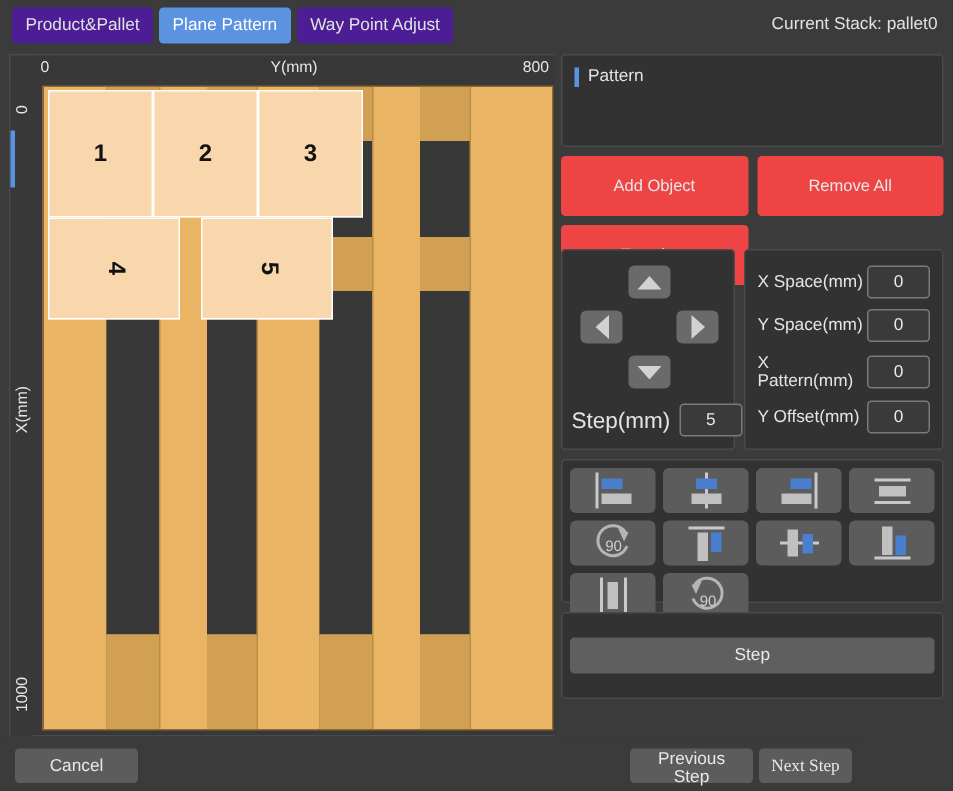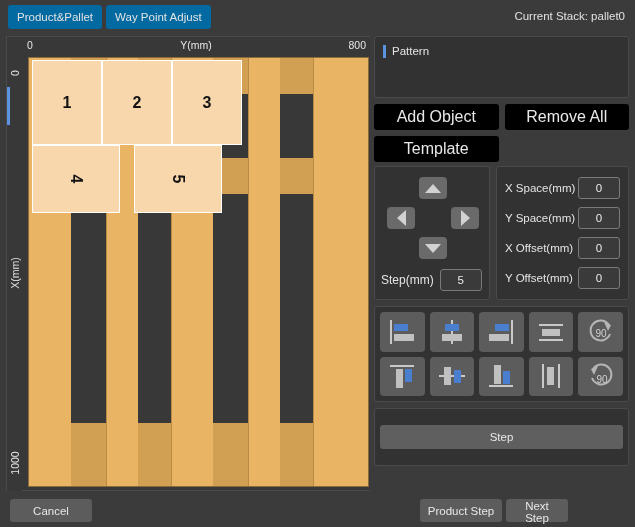--- a/index.html
+++ b/index.html
@@ -36,21 +36,21 @@
     align-items: center;
     gap: 4px;
     padding-left: 8px;
   }
   .tab {
     height: 24px;
     padding: 0 9px;
     display: flex;
     align-items: center;
     justify-content: center;
-    background: #0369a1;
+    background: #4c1d95;
     color: #e2e2e2;
     font-size: 11.5px;
     border-radius: 3px;
     white-space: nowrap;
     cursor: pointer;
     user-select: none;
   }
   .tab.active {
     background: #5b93e0;
     color: #ffffff;
@@ -261,26 +261,26 @@
   }
   .obj-buttons {
     position: absolute;
     left: 0; top: 68px;
     width: 255px;
     display: grid;
     grid-template-columns: 1fr 1fr;
     gap: 6px;
   }
   .wbtn {
-    height: 26px;
-    background: #000000;
+    height: 40px;
+    background: #ef4444;
     border: none;
     border-radius: 3px;
     color: #e8e8e8;
-    font-size: 16px;
+    font-size: 11px;
     cursor: pointer;
     font-family: inherit;
     display: flex;
     align-items: center;
     justify-content: center;
   }
 
   .mid-row {
     position: absolute;
     left: 0; top: 130px;
@@ -312,21 +312,21 @@
   .ab-down  { left: 44px; top: 70px; }
   .ab-left  { left: 12px; top: 40px; }
   .ab-right { left: 76px; top: 40px; }
   .step-row {
     position: absolute;
     left: 6px; bottom: 8px;
     display: flex;
     align-items: center;
     gap: 6px;
   }
-  .step-row .lab { font-size: 12px; color: #e4e4e4; text-align: center; }
+  .step-row .lab { font-size: 15px; color: #e4e4e4; text-align: center; }
   .numinput {
     width: 42px; height: 22px;
     background: #3a3a3a;
     border: 1px solid #7a7a7a;
     border-radius: 3px;
     color: #eaeaea;
     font-size: 11.5px;
     font-family: inherit;
     text-align: center;
     box-sizing: border-box;
@@ -345,21 +345,21 @@
     justify-content: space-between;
   }
   .field .lab { font-size: 11.5px; color: #e4e4e4; }
 
   .align-group {
     position: absolute;
     left: 0; top: 270px;
     width: 255px; height: 96px;
     padding: 5px;
     display: grid;
-    grid-template-columns: repeat(5, 1fr);
+    grid-template-columns: repeat(4, 1fr);
     grid-template-rows: 1fr 1fr;
     gap: 5px;
   }
   .icnbtn {
     background: #5c5c5c;
     border-radius: 4px;
     cursor: pointer;
     display: flex;
     align-items: center;
     justify-content: center;
@@ -419,32 +419,33 @@
   .btn-next {
     position: absolute;
     right: 6px; top: 8px;
     width: 62px; height: 23px;
     background: #5c5c5c;
     border: none;
     border-radius: 3px;
     color: #e8e8e8;
     font-size: 11.5px;
     cursor: pointer;
-    font-family: Liberation Sans, sans-serif;
+    font-family: Liberation Serif, serif;
     margin-left: 40px;
   }
 </style>
 </head>
 <body>
 
 <div id="app">
 
   <div class="topbar">
     <div class="tabstrip">
       <div class="tab">Product&amp;Pallet</div>
+      <div class="tab active">Plane Pattern</div>
       <div class="tab">Way Point Adjust</div>
     </div>
     <div class="stacklabel">Current Stack: pallet0</div>
   </div>
 
   <div class="canvas-panel">
 
     <div class="axis-top">
       <span class="t0">0</span>
       <span class="tmid">Y(mm)</span>
@@ -564,21 +565,21 @@
       <div class="group fields-group">
         <div class="field">
           <span class="lab">X Space(mm)</span>
           <input class="numinput" type="text" value="0" style="">
         </div>
         <div class="field">
           <span class="lab">Y Space(mm)</span>
           <input class="numinput" type="text" value="0" style="">
         </div>
         <div class="field">
-          <span class="lab">X Offset(mm)</span>
+          <span class="lab">X Pattern(mm)</span>
           <input class="numinput" type="text" value="0" style="">
         </div>
         <div class="field">
           <span class="lab">Y Offset(mm)</span>
           <input class="numinput" type="text" value="0" style="">
         </div>
       </div>
     </div>
 
     <div class="group align-group">
@@ -685,17 +686,17 @@
     </div>
 
     <div class="group save-group">
       <button class="savebtn">Step</button>
     </div>
 
   </div>
 
   <div class="bottombar">
     <button class="btn-cancel">Cancel</button>
-    <button class="btn-prev">Product Step</button>
+    <button class="btn-prev">Previous Step</button>
     <button class="btn-next">Next Step</button>
   </div>
 
 </div>
 
 </body></html>

